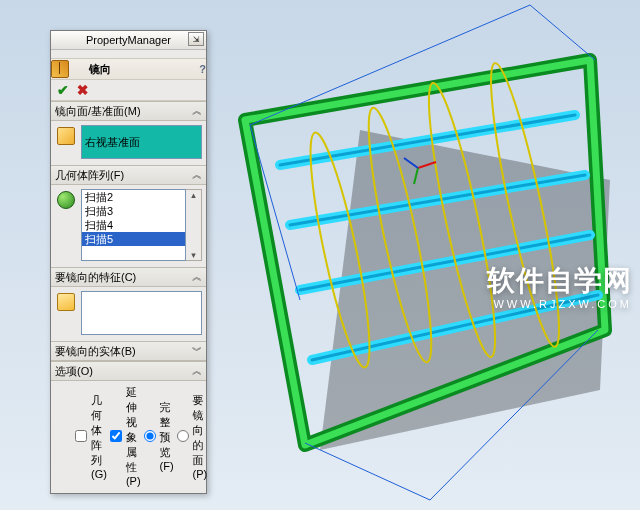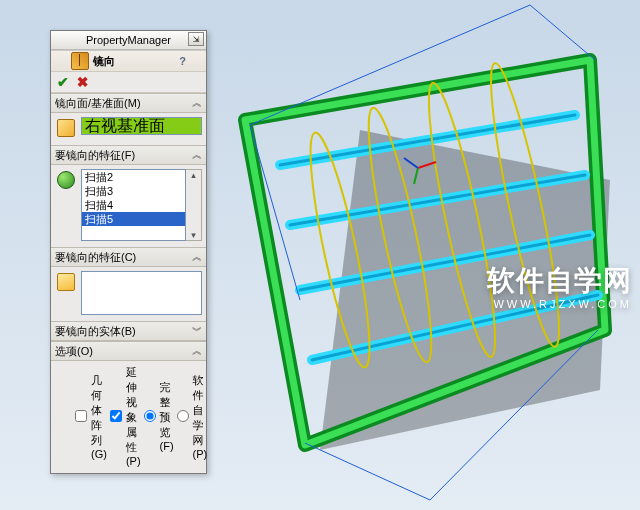--- a/index.html
+++ b/index.html
@@ -5,31 +5,31 @@
 html,body{margin:0;padding:0;width:640px;height:510px;overflow:hidden;font-family:"Microsoft YaHei","SimSun",Arial,sans-serif;font-size:11px;background:linear-gradient(180deg,#c8d8e8 0%,#d6e2ee 50%,#e4ecf4 100%);}
 .viewport{position:absolute;left:0;top:0;width:640px;height:510px;}
 .watermark{position:absolute;right:8px;bottom:200px;color:#fff;font-size:28px;font-weight:bold;text-shadow:0 2px 6px rgba(0,0,0,.35);letter-spacing:1px;pointer-events:none;}
 .watermark .sub{font-size:11px;letter-spacing:3px;display:block;text-align:right;margin-top:-2px;font-weight:normal;}
 
 svg.scene{position:absolute;left:0;top:0;width:640px;height:510px;}
 
 .panel{position:absolute;left:50px;top:30px;width:155px;background:#eceae8;border:1px solid #7a7a7a;box-shadow:2px 2px 6px rgba(0,0,0,.25);}
 .pm-title{display:flex;align-items:center;justify-content:center;background:linear-gradient(#fdfdfb,#e3e1dc);border-bottom:1px solid #bbb;height:18px;font-size:11px;position:relative;}
 .pm-title .pin{position:absolute;right:2px;top:1px;width:16px;height:14px;}
-.feat-hdr{display:flex;align-items:center;background:linear-gradient(#f2efe8,#e8e4dc);border-top:1px solid #cfcabf;border-bottom:1px solid #cfcabf;height:20px;padding:0 20px;gap:4px;}
+.feat-hdr{display:flex;align-items:center;background:linear-gradient(#f2efe8,#e8e4dc);border-top:1px solid #cfcabf;border-bottom:1px solid #cfcabf;height:20px;padding:0 0;gap:20px;margin-top:8px;}
 .feat-hdr .help{margin-left:auto;color:#5a6a85;font-weight:bold;cursor:pointer;}
 .confirm-row{height:20px;display:flex;align-items:center;gap:8px;padding:0 6px;border-bottom:1px solid #cfcabf;}
 .ok{color:#1a8a1a;font-size:14px;font-weight:bold;}
 .cancel{color:#c02020;font-size:14px;font-weight:bold;}
 .section-hdr{display:flex;align-items:center;background:linear-gradient(#ecece8,#e0ded8);border-top:1px solid #bfbbb1;border-bottom:1px solid #bfbbb1;height:18px;padding:0 4px;font-size:11px;}
 .section-hdr .chev{margin-left:auto;font-size:10px;color:#555;}
 .sec-body{padding:4px 4px 6px 4px;}
 .row{display:flex;gap:4px;align-items:flex-start;}
 .iconcell{width:22px;height:22px;display:flex;align-items:center;justify-content:center;}
-.txtfield{flex:1;background:#84cc16;border:1px solid #7a95b4;height:16px;line-height:16px;padding:0 3px;font-size:16px;}
+.txtfield{flex:1;background:#14b8a6;border:1px solid #7a95b4;height:16px;line-height:16px;padding:8px 3px;font-size:11px;}
 .listbox{flex:1;border:1px solid #7a95b4;background:#fff;font-size:11px;}
 .listbox .item{height:14px;line-height:14px;padding:0 3px;white-space:nowrap;}
 .listbox .item.sel{background:#2a64c8;color:#fff;}
 .listwrap{display:flex;justify-content:space-between;}
 .scrl{width:15px;background:#eceae8;border:1px solid #b0aca2;border-left:none;display:flex;flex-direction:column;justify-content:space-between;align-items:center;font-size:9px;color:#555;}
 .bigbox{flex:1;height:42px;border:1px solid #7a95b4;background:#fff;}
 .opts{padding:4px 8px 6px 24px;display:flex;flex-direction:row;gap:3px;}
 .opts label{display:flex;align-items:center;gap:4px;font-size:11px;}
 input[type=checkbox],input[type=radio]{margin:0;width:12px;height:12px;}
 
@@ -120,21 +120,21 @@
   <div class="sec-body">
     <div class="row">
       <div class="iconcell">
           <span class="ico i-face"></span>
         </div>
       <div class="txtfield">右视基准面</div>
     </div>
   </div>
 
   <div class="section-hdr">
-    <span>要镜向的特征(F)</span>
+    <span>几何体阵列(F)</span>
     <span class="chev">︽</span>
   </div>
   <div class="sec-body">
     <div class="row">
       <div class="iconcell">
           <span class="i-feat"></span>
         </div>
       <div class="listwrap" style="flex:1">
         <div class="listbox">
           <div class="item">扫描2</div>
@@ -181,17 +181,17 @@
     <label>
       <input type="checkbox" checked="" style="">
       <span>延伸视象属性(P)</span>
     </label>
     <label>
       <input type="radio" name="pv" checked="" style="">
       <span>完整预览(F)</span>
     </label>
     <label>
       <input type="radio" name="pv" style="">
-      <span>软件自学网(P)</span>
+      <span>要镜向的面(P)</span>
     </label>
   </div>
 
 </div>
 
 </body></html>

